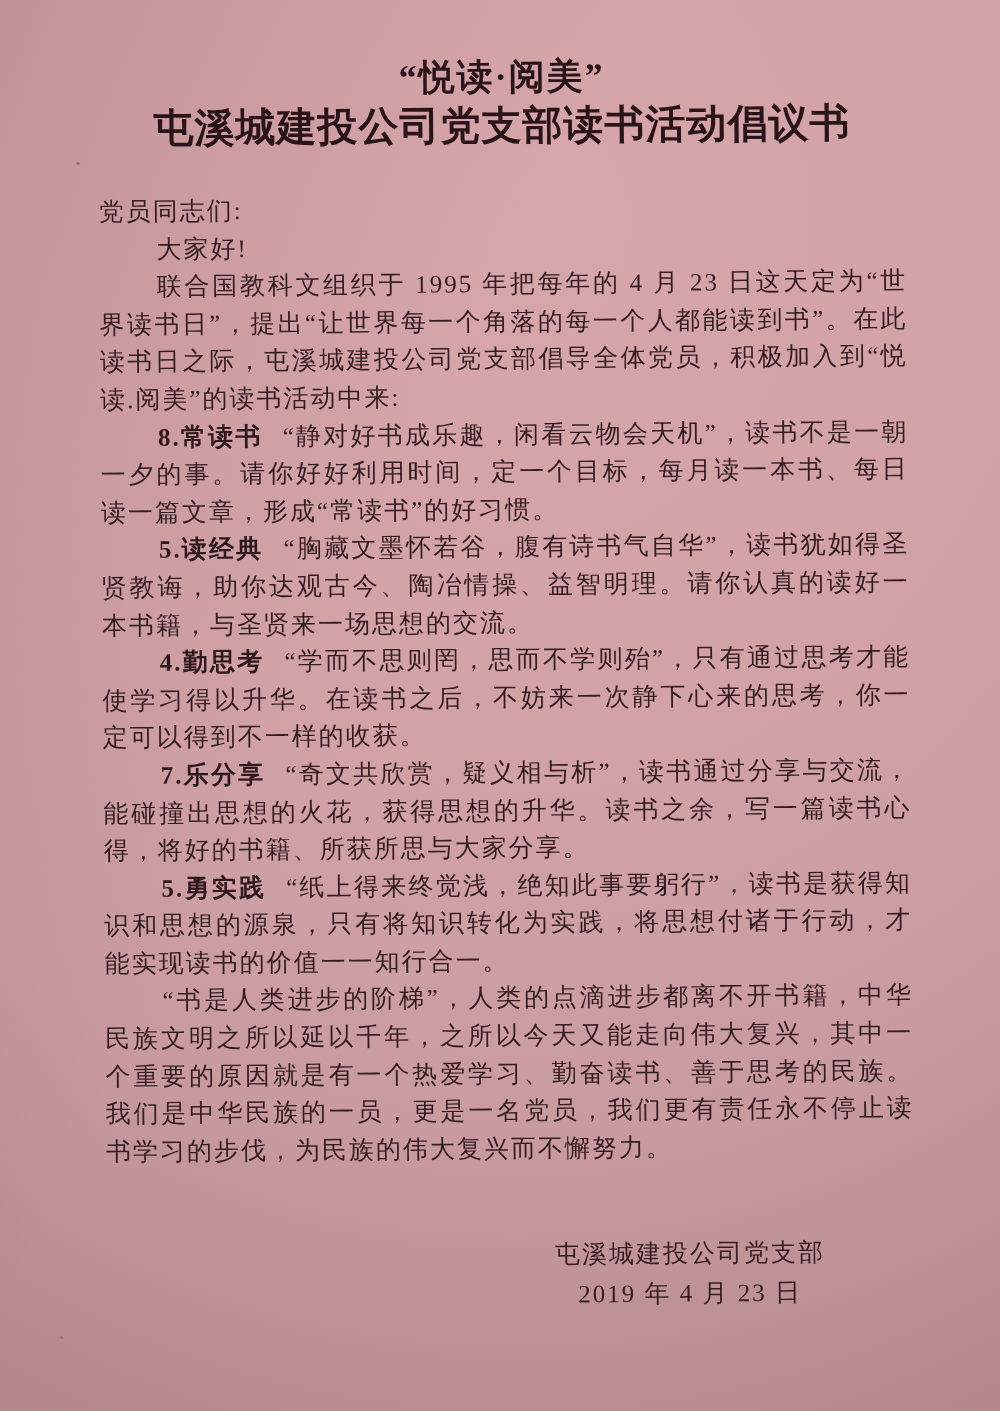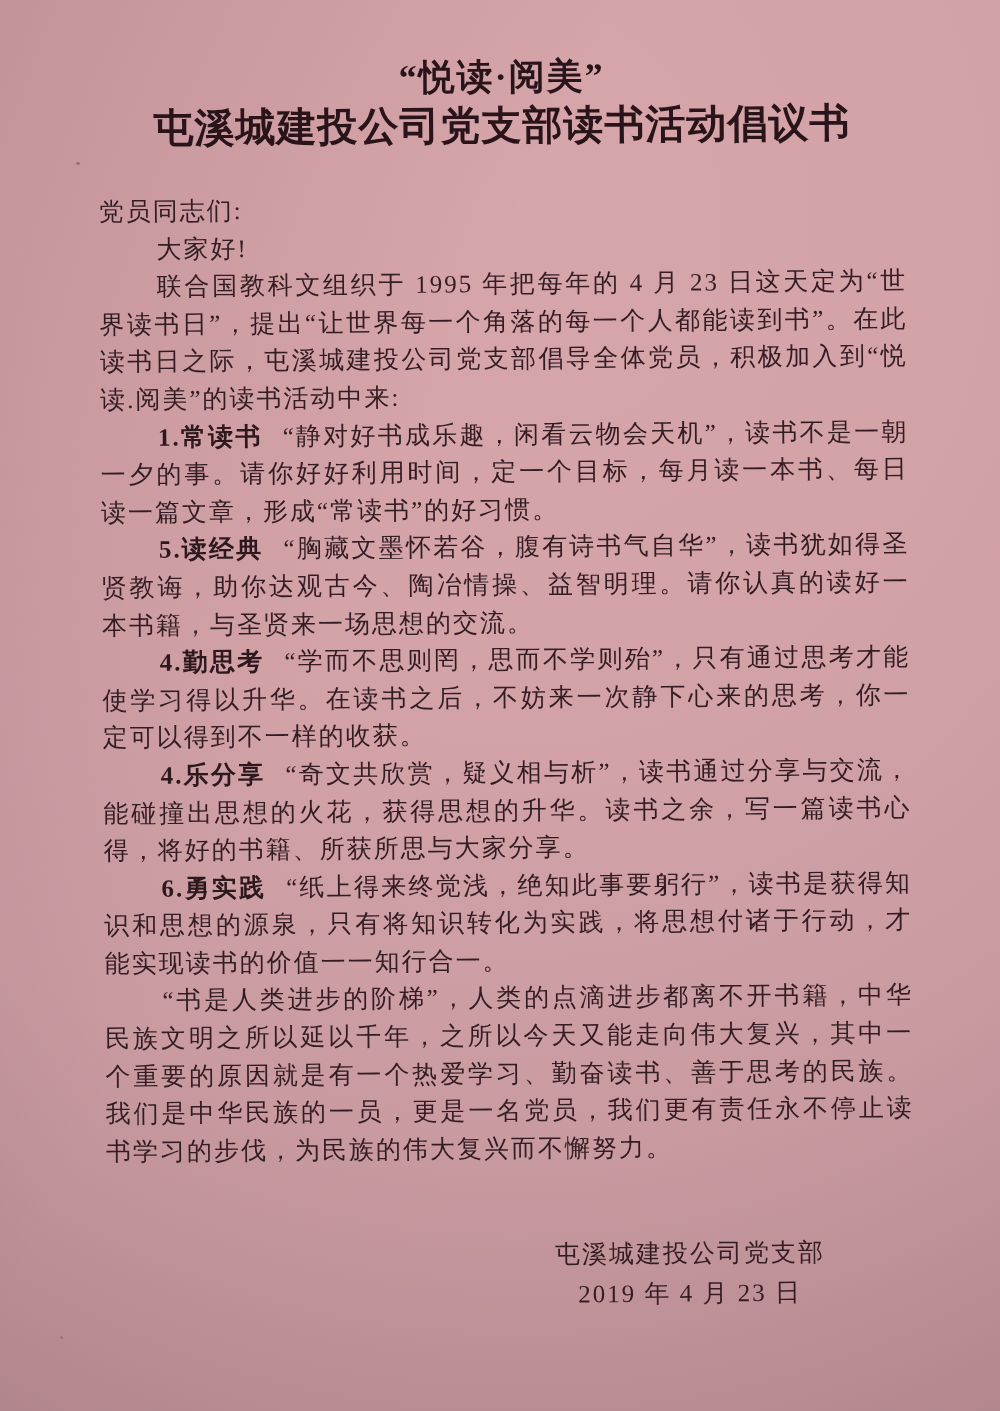--- a/index.html
+++ b/index.html
@@ -96,29 +96,29 @@
     <div class="title-block">
       <div class="title1">“悦读·阅美”</div>
       <div class="title2">屯溪城建投公司党支部读书活动倡议书</div>
     </div>
 
     <div class="bodytext">
       <p>党员同志们:</p>
       <p class="indent">大家好!</p>
       <p class="indent">联合国教科文组织于 1995 年把每年的 4 月 23 日这天定为“世界读书日”，提出“让世界每一个角落的每一个人都能读到书”。在此读书日之际，屯溪城建投公司党支部倡导全体党员，积极加入到“悦读.阅美”的读书活动中来:</p>
 
-      <p class="indent"><span class="item-label">1.常读书</span><span>“静对好书成乐趣，闲看云物会天机”，读书不是一朝一夕的事。请你好好利用时间，定一个目标，每月读一本书、每日读一篇文章，形成“常读书”的好习惯。</span></p>
+      <p class="indent"><span class="item-label">8.常读书</span><span>“静对好书成乐趣，闲看云物会天机”，读书不是一朝一夕的事。请你好好利用时间，定一个目标，每月读一本书、每日读一篇文章，形成“常读书”的好习惯。</span></p>
 
       <p class="indent"><span class="item-label">5.读经典</span><span>“胸藏文墨怀若谷，腹有诗书气自华”，读书犹如得圣贤教诲，助你达观古今、陶冶情操、益智明理。请你认真的读好一本书籍，与圣贤来一场思想的交流。</span></p>
 
       <p class="indent"><span class="item-label">4.勤思考</span><span>“学而不思则罔，思而不学则殆”，只有通过思考才能使学习得以升华。在读书之后，不妨来一次静下心来的思考，你一定可以得到不一样的收获。</span></p>
 
-      <p class="indent"><span class="item-label">4.乐分享</span><span>“奇文共欣赏，疑义相与析”，读书通过分享与交流，能碰撞出思想的火花，获得思想的升华。读书之余，写一篇读书心得，将好的书籍、所获所思与大家分享。</span></p>
+      <p class="indent"><span class="item-label">7.乐分享</span><span>“奇文共欣赏，疑义相与析”，读书通过分享与交流，能碰撞出思想的火花，获得思想的升华。读书之余，写一篇读书心得，将好的书籍、所获所思与大家分享。</span></p>
 
-      <p class="indent"><span class="item-label">6.勇实践</span><span>“纸上得来终觉浅，绝知此事要躬行”，读书是获得知识和思想的源泉，只有将知识转化为实践，将思想付诸于行动，才能实现读书的价值一一知行合一。</span></p>
+      <p class="indent"><span class="item-label">5.勇实践</span><span>“纸上得来终觉浅，绝知此事要躬行”，读书是获得知识和思想的源泉，只有将知识转化为实践，将思想付诸于行动，才能实现读书的价值一一知行合一。</span></p>
 
       <p class="indent">“书是人类进步的阶梯”，人类的点滴进步都离不开书籍，中华民族文明之所以延以千年，之所以今天又能走向伟大复兴，其中一个重要的原因就是有一个热爱学习、勤奋读书、善于思考的民族。我们是中华民族的一员，更是一名党员，我们更有责任永不停止读书学习的步伐，为民族的伟大复兴而不懈努力。</p>
     </div>
 
     <div class="sign-block">
       <div>屯溪城建投公司党支部</div>
       <div>2019 年 4 月 23 日</div>
     </div>
 
   </div>

